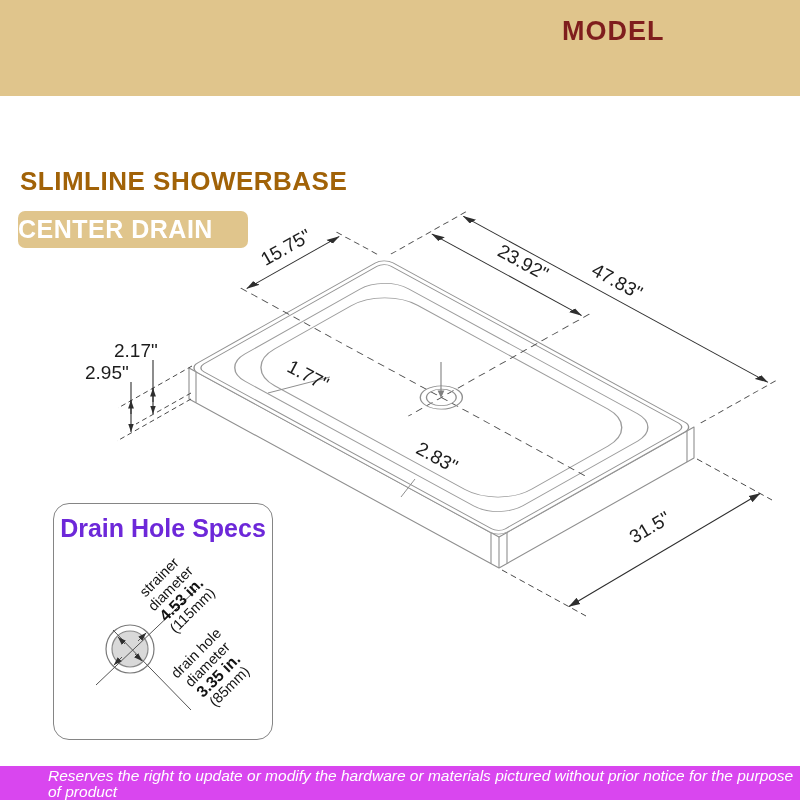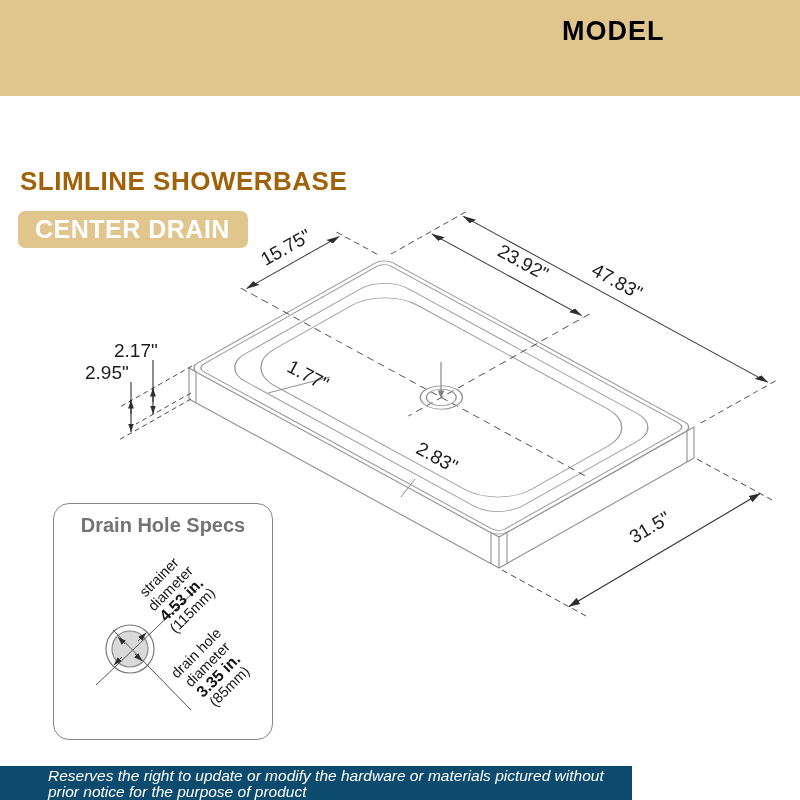--- a/index.html
+++ b/index.html
@@ -1,49 +1,49 @@
 <!DOCTYPE html>
 <html><head>
 <meta charset="utf-8">
 <style>
   html,body{margin:0;padding:0;}
   .page{position:relative;width:800px;height:800px;background:#ffffff;overflow:hidden;
         font-family:"Liberation Sans",sans-serif;}
 
   
   .banner{position:absolute;left:0;top:0;width:800px;height:96px;background:#e0c58c;}
-  .banner-text{position:absolute;left:562px;top:14px;color:#000000;font-weight:bold;
+  .banner-text{position:absolute;left:562px;top:14px;color:#7f1d1d;font-weight:bold;
                font-size:27px;line-height:35px;letter-spacing:1px;}
 
   
   .series-title{position:absolute;left:20px;top:166px;color:#a16207;font-weight:bold;
                 font-size:26px;letter-spacing:0.5px;}
   .drain-badge{position:absolute;left:18px;top:211px;width:230px;height:37px;background:#e0c58c;
                border-radius:7px;color:#ffffff;font-weight:bold;font-size:25px;line-height:37px;
-               padding-left:17px;box-sizing:border-box;letter-spacing:0.5px;}
+               box-sizing:border-box;letter-spacing:0.5px;}
 
   
   .drawing{position:absolute;left:0;top:0;}
   .dim-label{font-size:19px;fill:#1c1c1c;}
 
   
   .specs-box{position:absolute;left:53px;top:503px;width:220px;height:237px;background:#ffffff;
              border:1.5px solid #858585;border-radius:16px;box-sizing:border-box;}
-  .specs-title{position:absolute;left:0;top:10px;width:100%;text-align:center;color:#737373;
-               font-weight:bold;font-size:20px;}
+  .specs-title{position:absolute;left:0;top:10px;width:100%;text-align:center;color:#6d28d9;
+               font-weight:bold;font-size:25px;}
   .specs-svg{position:absolute;left:0;top:0;}
   .spec-note{position:absolute;display:flex;flex-direction:column;align-items:center;
              transform:translate(-50%,-50%) rotate(-45deg);color:#111111;font-size:14.5px;
              line-height:15.5px;white-space:nowrap;text-align:center;}
   .spec-note .val{font-weight:bold;font-size:16px;}
   .note-strainer{left:122px;top:90px;}
   .note-drainhole{left:159px;top:166px;}
 
   
-  .footer{position:absolute;left:0;top:766px;width:632px;height:34px;background:#0c4a6e;}
+  .footer{position:absolute;left:0;top:766px;width:800px;height:34px;background:#d946ef;}
   .footer-text{margin:2px 0 0 48px;color:#ffffff;font-style:italic;font-size:15.5px;line-height:16px;}
 </style>
 </head>
 <body>
 
 <div class="page">
 
   <div class="banner">
     <div class="banner-text">
       <div>MODEL</div>

